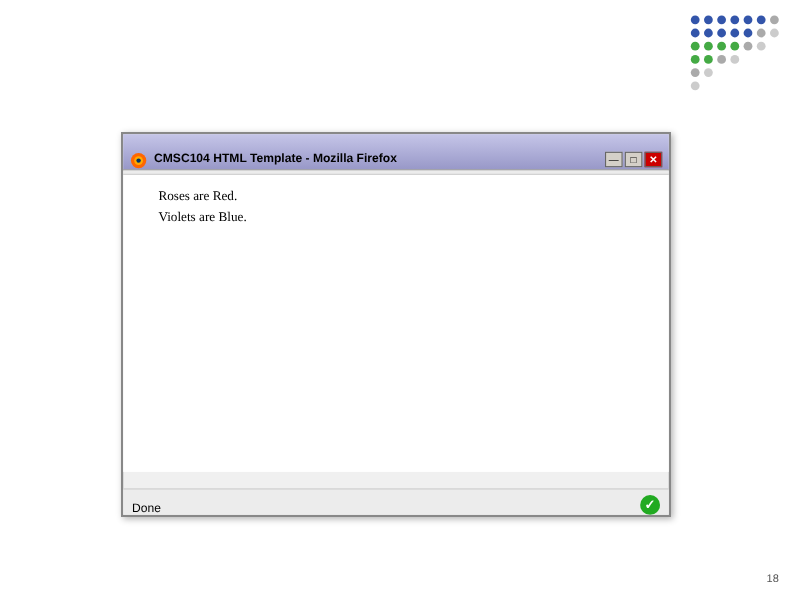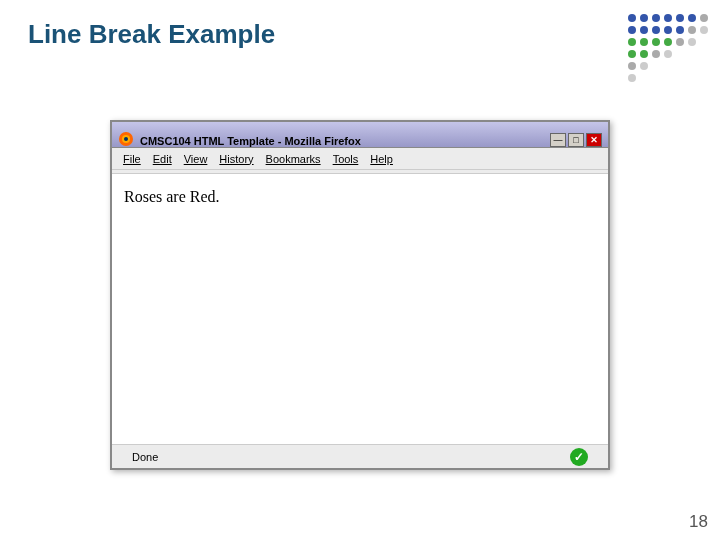--- a/index.html
+++ b/index.html
@@ -43,22 +43,22 @@
       border: 2px solid #888;
       background: #f0f0f0;
       box-shadow: 2px 2px 6px rgba(0,0,0,0.3);
     }
 
     
     .title-bar {
       background: linear-gradient(to bottom, #c5c5e8, #9898c8);
       height: 26px;
       display: flex;
-      align-items: flex-end;
-      padding: 0 6px;
+      align-items: flex-start;
+      padding: 16px 6px;
       border-bottom: 1px solid #888;
     }
 
     .title-bar-icon {
       width: 16px;
       height: 16px;
       margin-right: 6px;
       flex-shrink: 0;
     }
 
@@ -121,38 +121,39 @@
     
     .content-area {
       background: #ffffff;
       flex: 1;
       padding: 10px 12px;
       height: calc(100% - 26px - 22px - 4px - 24px);
       overflow: hidden;
     }
 
     .content-text {
-      font-size: 16px;
+      font-size: 12px;
       font-family: 'Times New Roman', serif;
       color: #000;
       line-height: 1.6;
+      margin-left: 20px;
     }
 
     
     .status-bar {
       position: absolute;
       bottom: 0;
       left: 0;
       right: 0;
       height: 24px;
       background: #ececec;
       border-top: 1px solid #ccc;
       display: flex;
-      align-items: center;
-      padding: 0 20px;
+      align-items: flex-end;
+      padding: 0 8px;
       justify-content: space-between;
     }
 
     .status-text {
       font-size: 11px;
       color: #000;
     }
 
     .status-icon {
       width: 18px;
@@ -165,35 +166,35 @@
       color: white;
       font-size: 12px;
       font-weight: bold;
     }
 
     
     .page-number {
       position: absolute;
       bottom: 8px;
       right: 12px;
-      font-size: 17px;
+      font-size: 10px;
       color: #555;
       margin-left: 34px;
     }
 
     
     .dot-canvas {
       display: block;
     }
   </style>
 </head>
 <body>
 
 <div class="slide-title">
-  <span>Line Break Example</span><br>
+  <br>
 </div>
 
 <div class="dot-grid">
   <svg class="dot-canvas" width="90" height="80" viewBox="0 0 90 80">
 
     <circle cx="10" cy="10" r="4" fill="#3355aa"></circle>
     <circle cx="22" cy="10" r="4" fill="#3355aa"></circle>
     <circle cx="34" cy="10" r="4" fill="#3355aa"></circle>
     <circle cx="46" cy="10" r="4" fill="#3355aa"></circle>
     <circle cx="58" cy="10" r="4" fill="#3355aa"></circle>
@@ -237,35 +238,27 @@
       <circle cx="8" cy="8" r="2" fill="#003366"></circle>
     </svg>
     <span class="title-bar-text">CMSC104 HTML Template - Mozilla Firefox</span>
     <div class="window-controls">
       <div class="win-btn">—</div>
       <div class="win-btn">□</div>
       <div class="win-btn close-btn">✕</div>
     </div>
   </div>
 
-  <div class="menu-bar">
-    <span class="menu-item">File</span>
-    <span class="menu-item">Edit</span>
-    <span class="menu-item">View</span>
-    <span class="menu-item">History</span>
-    <span class="menu-item">Bookmarks</span>
-    <span class="menu-item">Tools</span>
-    <span class="menu-item">Help</span>
-  </div>
 
   <div class="toolbar-area"></div>
 
   <div class="content-area">
     <div class="content-text">
       <div>Roses are Red.</div>
+      <div>Violets are Blue.</div>
     </div>
   </div>
 
   <div class="status-bar">
     <span class="status-text">Done</span>
     <div class="status-icon">✓</div>
   </div>
 
 </div>
 

